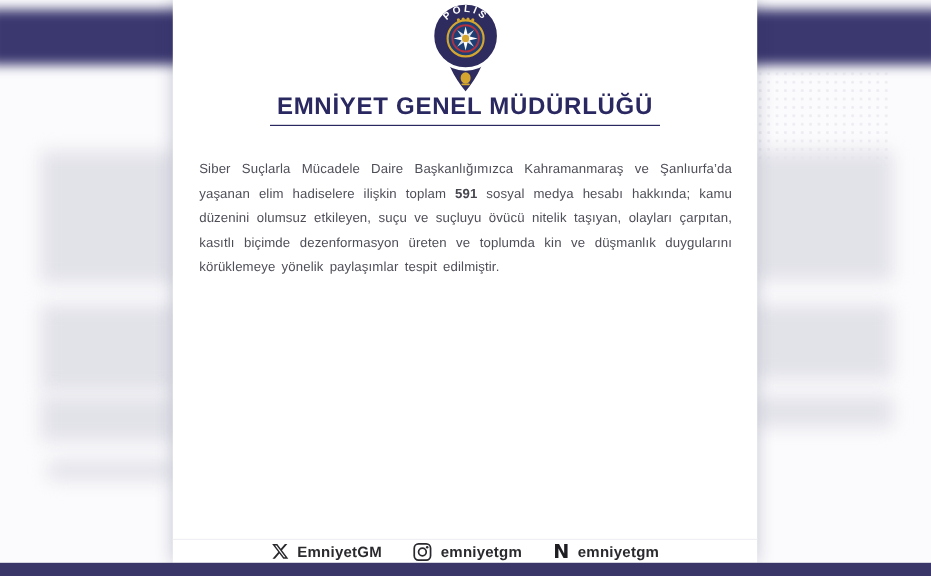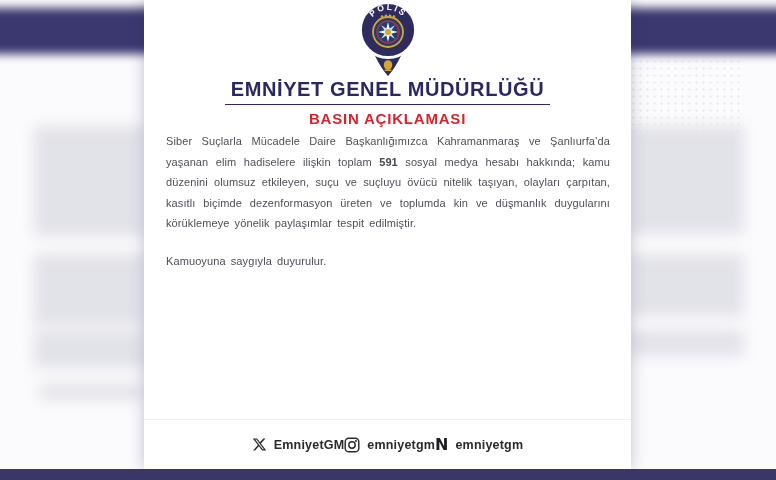--- a/index.html
+++ b/index.html
@@ -68,23 +68,23 @@
 
   .body-text {
     position: absolute; left: 22px; right: 21px; top: 131px;
     color: #4e4e58; font-size: 11px; line-height: 20.5px;
     text-align: justify; word-spacing: 2px; letter-spacing: .1px;
   }
   .body-text p { margin-bottom: 17px; }
   .body-text b { font-weight: bold; color: #47474f; }
 
   .footer {
-    position: absolute; left: 0; right: 0; bottom: 0; height: 50px;
+    position: absolute; left: 0; right: 0; bottom: 0; height: 20px;
     border-top: 1px solid #efeff4;
-    display: flex; align-items: center; justify-content: center; 
+    display: flex; align-items: center; justify-content: center; gap: 26px;
   }
   .account { display: flex; align-items: center; gap: 7px; }
   .account .handle {
     font-size: 12.5px; font-weight: 700; color: #2a2a2e; letter-spacing: .2px;
   }
   .account svg { display: block; }
   .n-glyph {
     font-size: 16px; font-weight: 900; color: #1e1e22;
     font-family: "DejaVu Sans", "Liberation Sans", sans-serif; line-height: 1;
   }
@@ -141,26 +141,24 @@
       </g>
       <circle cx="31" cy="31" r="3" fill="#d4a62f"></circle>
 
       <ellipse cx="31" cy="64" rx="4.2" ry="4.8" fill="#d4a62f"></ellipse>
       <rect x="27.5" y="68.5" width="7" height="1.6" rx=".8" fill="#d4a62f"></rect>
     </svg>
   </div>
 
   <div class="title-block">
     <div class="title-main">EMNİYET GENEL MÜDÜRLÜĞÜ</div>
-    <div class="title-sub">BASIN AÇIKLAMASI</div>
   </div>
 
   <div class="body-text">
     <p><span>Siber Suçlarla Mücadele Daire Başkanlığımızca Kahramanmaraş ve Şanlıurfa’da yaşanan elim hadiselere ilişkin toplam </span><b>591</b><span> sosyal medya hesabı hakkında; kamu düzenini olumsuz etkileyen, suçu ve suçluyu övücü nitelik taşıyan, olayları çarpıtan, kasıtlı biçimde dezenformasyon üreten ve toplumda kin ve düşmanlık duygularını körüklemeye yönelik paylaşımlar tespit edilmiştir.</span></p>
-    <p>Kamuoyuna saygıyla duyurulur.</p>
   </div>
 
   <div class="footer">
 
     <div class="account">
       <span>
         <svg width="15" height="15" viewBox="0 0 24 24">
           <path fill="#2a2a2e" d="M18.244 2.25h3.308l-7.227 8.26 8.502 11.24H16.17l-5.214-6.817L4.99 21.75H1.68l7.73-8.835L1.254 2.25H8.08l4.713 6.231 5.451-6.231zm-1.161 17.52h1.833L7.084 4.126H5.117l11.966 15.644z"></path>
         </svg>
       </span>

